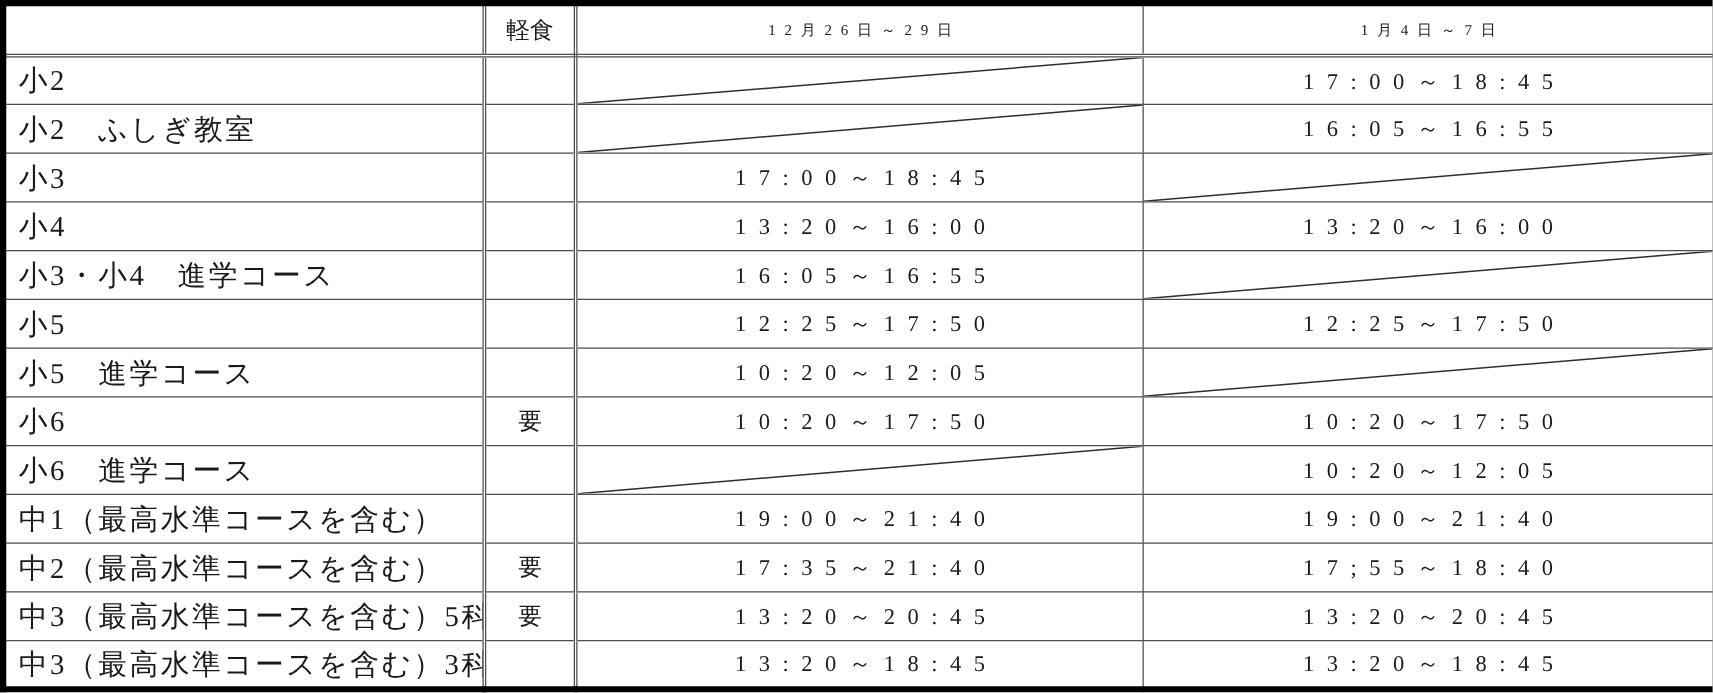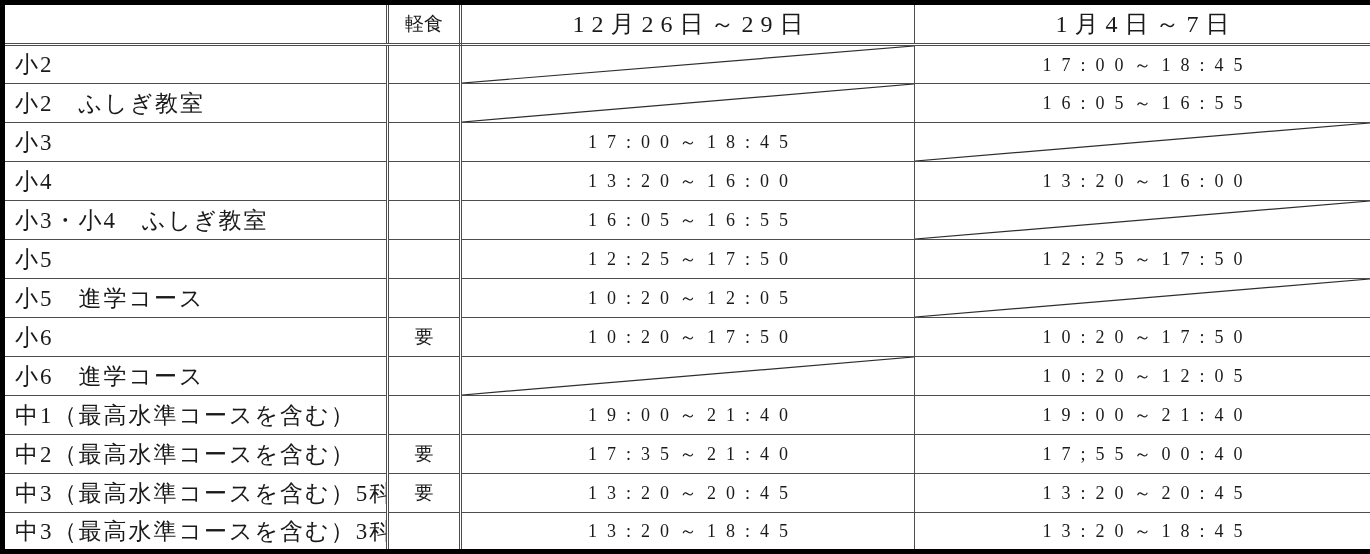--- a/index.html
+++ b/index.html
@@ -43,21 +43,21 @@
     padding-left: 10px;
     font-size: 23px;
     letter-spacing: 2px;
   }
   .meal-cell {
     text-align: center;
     font-size: 19px;
   }
   .date-header {
     text-align: center;
-    font-size: 24px;
+    font-size: 12px;
     letter-spacing: 7px;
     text-indent: 7px;
   }
   .meal-header {
     text-align: center;
     font-size: 19px;
   }
   .time-cell {
     position: relative;
     text-align: center;
@@ -119,21 +119,21 @@
             <line x1="0" y1="100" x2="100" y2="0" vector-effect="non-scaling-stroke"></line>
           </svg></td>
     </tr>
     <tr>
       <td class="label-cell">小4</td>
       <td class="meal-col meal-cell"></td>
       <td class="time-cell"><span>13:20～16:00</span></td>
       <td class="time-cell"><span>13:20～16:00</span></td>
     </tr>
     <tr>
-      <td class="label-cell">小3・小4　ふしぎ教室</td>
+      <td class="label-cell">小3・小4　進学コース</td>
       <td class="meal-col meal-cell"></td>
       <td class="time-cell"><span>16:05～16:55</span></td>
       <td class="time-cell"><span></span><svg class="diag-line" viewBox="0 0 100 100" preserveAspectRatio="none">
             <line x1="0" y1="100" x2="100" y2="0" vector-effect="non-scaling-stroke"></line>
           </svg></td>
     </tr>
     <tr>
       <td class="label-cell">小5</td>
       <td class="meal-col meal-cell"></td>
       <td class="time-cell"><span>12:25～17:50</span></td>
@@ -164,21 +164,21 @@
     <tr>
       <td class="label-cell">中1（最高水準コースを含む）</td>
       <td class="meal-col meal-cell"></td>
       <td class="time-cell"><span>19:00～21:40</span></td>
       <td class="time-cell"><span>19:00～21:40</span></td>
     </tr>
     <tr>
       <td class="label-cell">中2（最高水準コースを含む）</td>
       <td class="meal-col meal-cell">要</td>
       <td class="time-cell"><span>17:35～21:40</span></td>
-      <td class="time-cell"><span>17;55～00:40</span></td>
+      <td class="time-cell"><span>17;55～18:40</span></td>
     </tr>
     <tr>
       <td class="label-cell">中3（最高水準コースを含む）5科</td>
       <td class="meal-col meal-cell">要</td>
       <td class="time-cell"><span>13:20～20:45</span></td>
       <td class="time-cell"><span>13:20～20:45</span></td>
     </tr>
     <tr>
       <td class="label-cell">中3（最高水準コースを含む）3科</td>
       <td class="meal-col meal-cell"></td>

